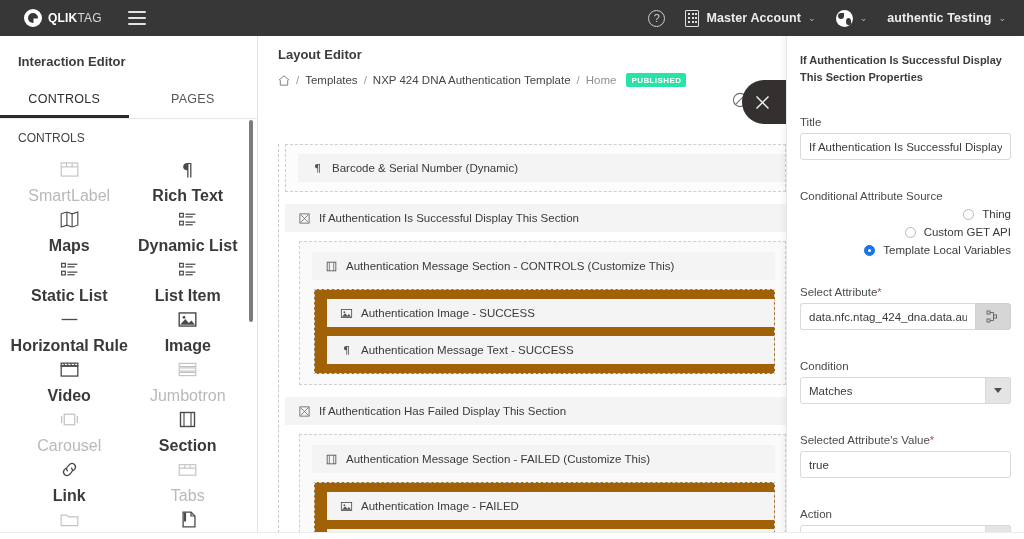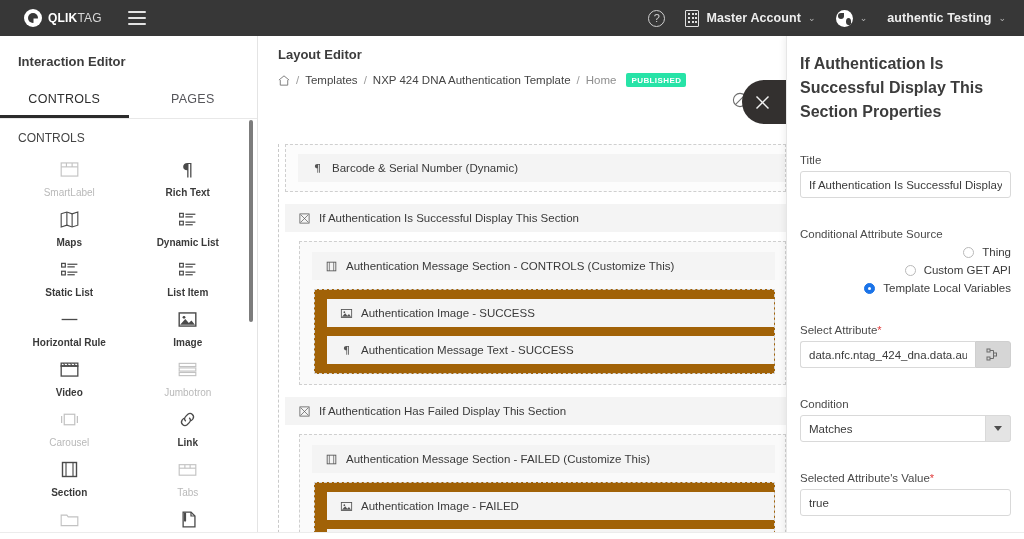--- a/index.html
+++ b/index.html
@@ -107,21 +107,21 @@
     padding: 6px 10px 0 10px;
     display: grid; grid-template-columns: 1fr 1fr;
     row-gap: 0px;
   }
   .pal-item {
     height: 50px;
     display: flex; flex-direction: column; align-items: center; justify-content: flex-start;
     cursor: pointer;
     padding-top: 3px;
   }
-  .pal-label { font-size: 10px; margin-top: 7px; font-weight: bold; color: #3a3a3a; text-align:center; }
+  .pal-label { font-size: 16px; margin-top: 7px; font-weight: bold; color: #3a3a3a; text-align:center; }
   .pal-item.dim .pal-label { color: #b9b9b9; font-weight: normal; }
   .pal-icon { height: 22px; display: flex; align-items: center; justify-content: center; }
   .pal-icon svg { display:block; }
   .side-scroll {
     position: absolute; top: 84px; left: 249px;
     width: 4px; height: 202px; border-radius: 2px;
     background: #7c7c7c; cursor: pointer;
   }
 
   
@@ -197,21 +197,21 @@
   
   #rightpanel {
     position: absolute; top: 36px; left: 786px;
     width: 238px; height: 503px;
     background: #ffffff;
     border-left: 1px solid #e6e6e6;
     padding: 16px 13px 0 13px;
     box-shadow: -2px 0 6px rgba(0,0,0,.06);
     overflow: hidden;
   }
-  .rp-title { font-size: 16px; font-weight: bold; line-height: 24px; color: #3c3c3c; }
+  .rp-title { font-size: 11px; font-weight: bold; line-height: 17px; color: #3c3c3c; }
   .rp-label {
     font-size: 11.5px; color: #4a4a4a; margin-top: 30px; margin-bottom: 5px;
   }
   .req { color: #e03a3a; font-size: 11px; }
   .rp-input {
     width: 100%; height: 27px; border: 1px solid #d9d9d9; border-radius: 3px;
     background: #fff; font-size: 11.5px; color: #3a3a3a;
     padding: 0 8px; font-family: "Liberation Sans", sans-serif;
     outline: none;
   }
@@ -428,35 +428,35 @@
             <rect x="6" y="6" width="12" height="12" fill="none" stroke="#c2c2c2" stroke-width="1.4"></rect>
             <line x1="3" y1="8" x2="3" y2="16" stroke="#c2c2c2" stroke-width="1.4"></line>
             <line x1="21" y1="8" x2="21" y2="16" stroke="#c2c2c2" stroke-width="1.4"></line>
           </svg>
         </div>
         <div class="pal-label">Carousel</div>
       </div>
       <div class="pal-item">
         <div class="pal-icon">
           <svg width="21" height="21" viewBox="0 0 24 24">
-            <path d="M10 14 a4 4 0 0 1 0-5.6 l2.4-2.4 a4 4 0 0 1 5.6 5.6 L16 13.6" fill="none" stroke="#4a4a4a" stroke-width="1.5"></path>
-            <path d="M14 10 a4 4 0 0 1 0 5.6 L11.6 18 a4 4 0 0 1-5.6-5.6 L8 10.4" fill="none" stroke="#4a4a4a" stroke-width="1.5"></path>
-          </svg>
-        </div>
-        <div class="pal-label">Link</div>
-      </div>
-      <div class="pal-item">
-        <div class="pal-icon">
-          <svg width="21" height="21" viewBox="0 0 24 24">
             <rect x="4" y="4" width="16" height="16" fill="none" stroke="#4a4a4a" stroke-width="1.6"></rect>
             <line x1="8" y1="4" x2="8" y2="20" stroke="#4a4a4a" stroke-width="1.3"></line>
             <line x1="16" y1="4" x2="16" y2="20" stroke="#4a4a4a" stroke-width="1.3"></line>
           </svg>
         </div>
         <div class="pal-label">Section</div>
+      </div>
+      <div class="pal-item">
+        <div class="pal-icon">
+          <svg width="21" height="21" viewBox="0 0 24 24">
+            <path d="M10 14 a4 4 0 0 1 0-5.6 l2.4-2.4 a4 4 0 0 1 5.6 5.6 L16 13.6" fill="none" stroke="#4a4a4a" stroke-width="1.5"></path>
+            <path d="M14 10 a4 4 0 0 1 0 5.6 L11.6 18 a4 4 0 0 1-5.6-5.6 L8 10.4" fill="none" stroke="#4a4a4a" stroke-width="1.5"></path>
+          </svg>
+        </div>
+        <div class="pal-label">Link</div>
       </div>
       <div class="pal-item dim">
         <div class="pal-icon">
           <svg width="21" height="21" viewBox="0 0 24 24">
             <rect x="2.5" y="6.5" width="19" height="12" fill="none" stroke="#c2c2c2" stroke-width="1.3"></rect>
             <line x1="2.5" y1="10.5" x2="21.5" y2="10.5" stroke="#c2c2c2" stroke-width="1.3"></line>
             <line x1="9" y1="6.5" x2="9" y2="10.5" stroke="#c2c2c2" stroke-width="1.3"></line>
             <line x1="15" y1="6.5" x2="15" y2="10.5" stroke="#c2c2c2" stroke-width="1.3"></line>
           </svg>
         </div>

